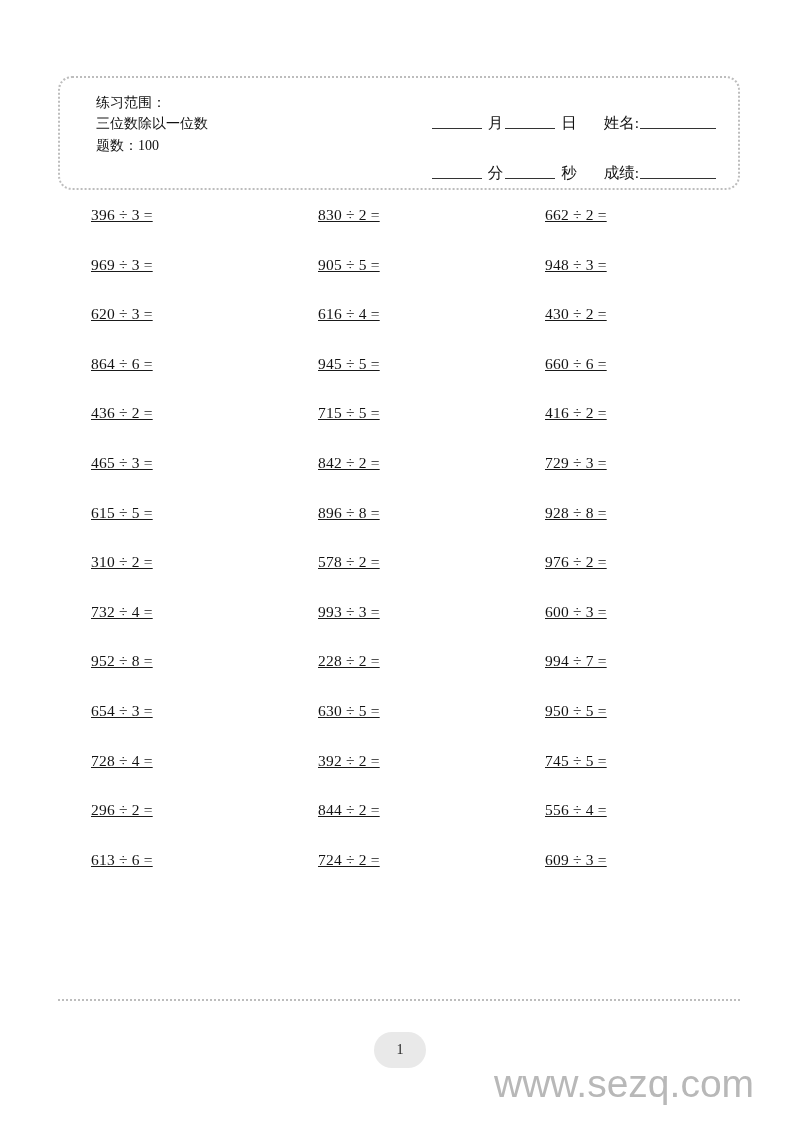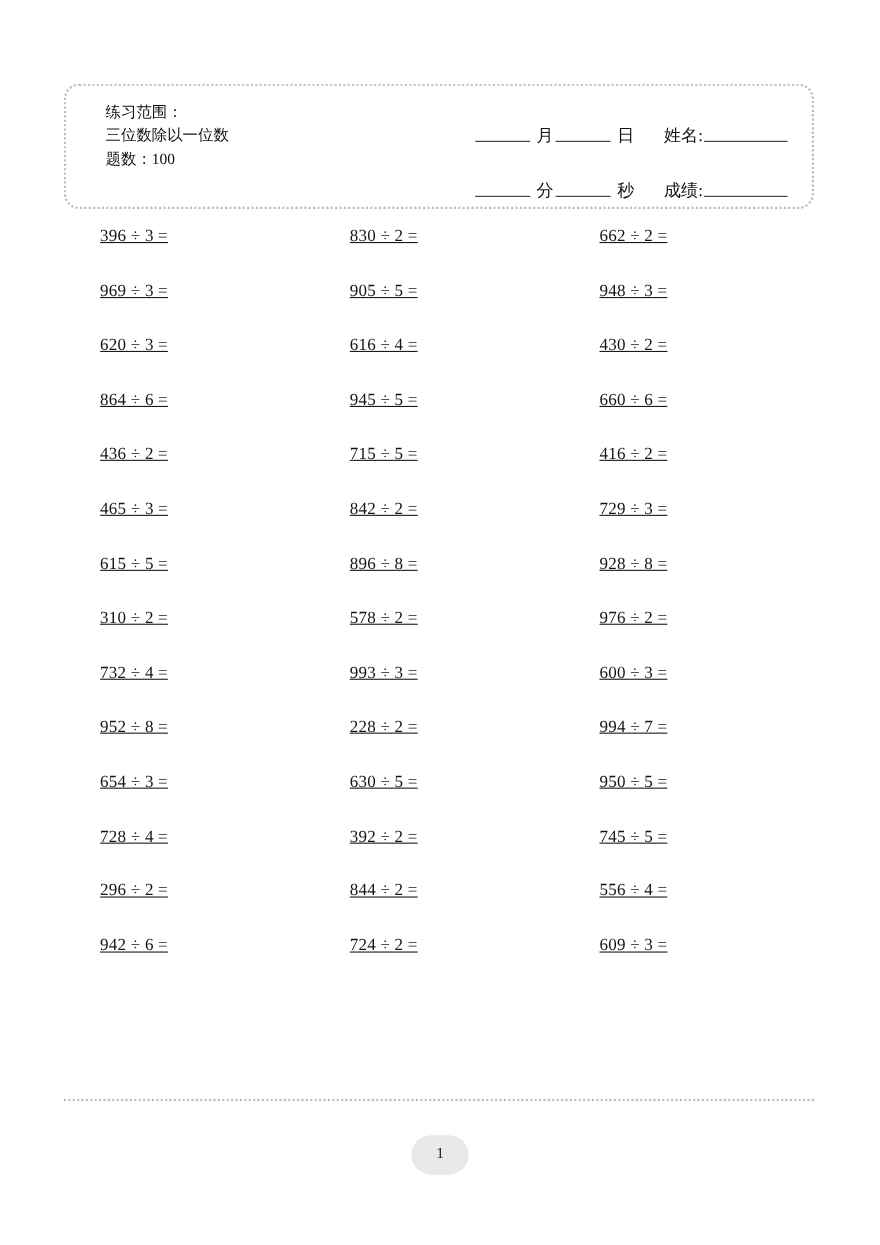--- a/index.html
+++ b/index.html
@@ -246,24 +246,25 @@
         <div class="pcell">728 ÷ 4 =</div>
         <div class="pcell">392 ÷ 2 =</div>
         <div class="pcell">745 ÷ 5 =</div>
       </div>
       <div class="prow">
         <div class="pcell">296 ÷ 2 =</div>
         <div class="pcell">844 ÷ 2 =</div>
         <div class="pcell">556 ÷ 4 =</div>
       </div>
       <div class="prow">
-        <div class="pcell">942 ÷ 6 =</div>
+        <div class="pcell">613 ÷ 6 =</div>
         <div class="pcell">724 ÷ 2 =</div>
         <div class="pcell">609 ÷ 3 =</div>
       </div>
     </div>
 
   <div class="bottom-rule"></div>
 
   <div class="page-pill">1</div>
 
+  <div class="watermark">www.sezq.com</div>
 
 </div>
 
 </body></html>

